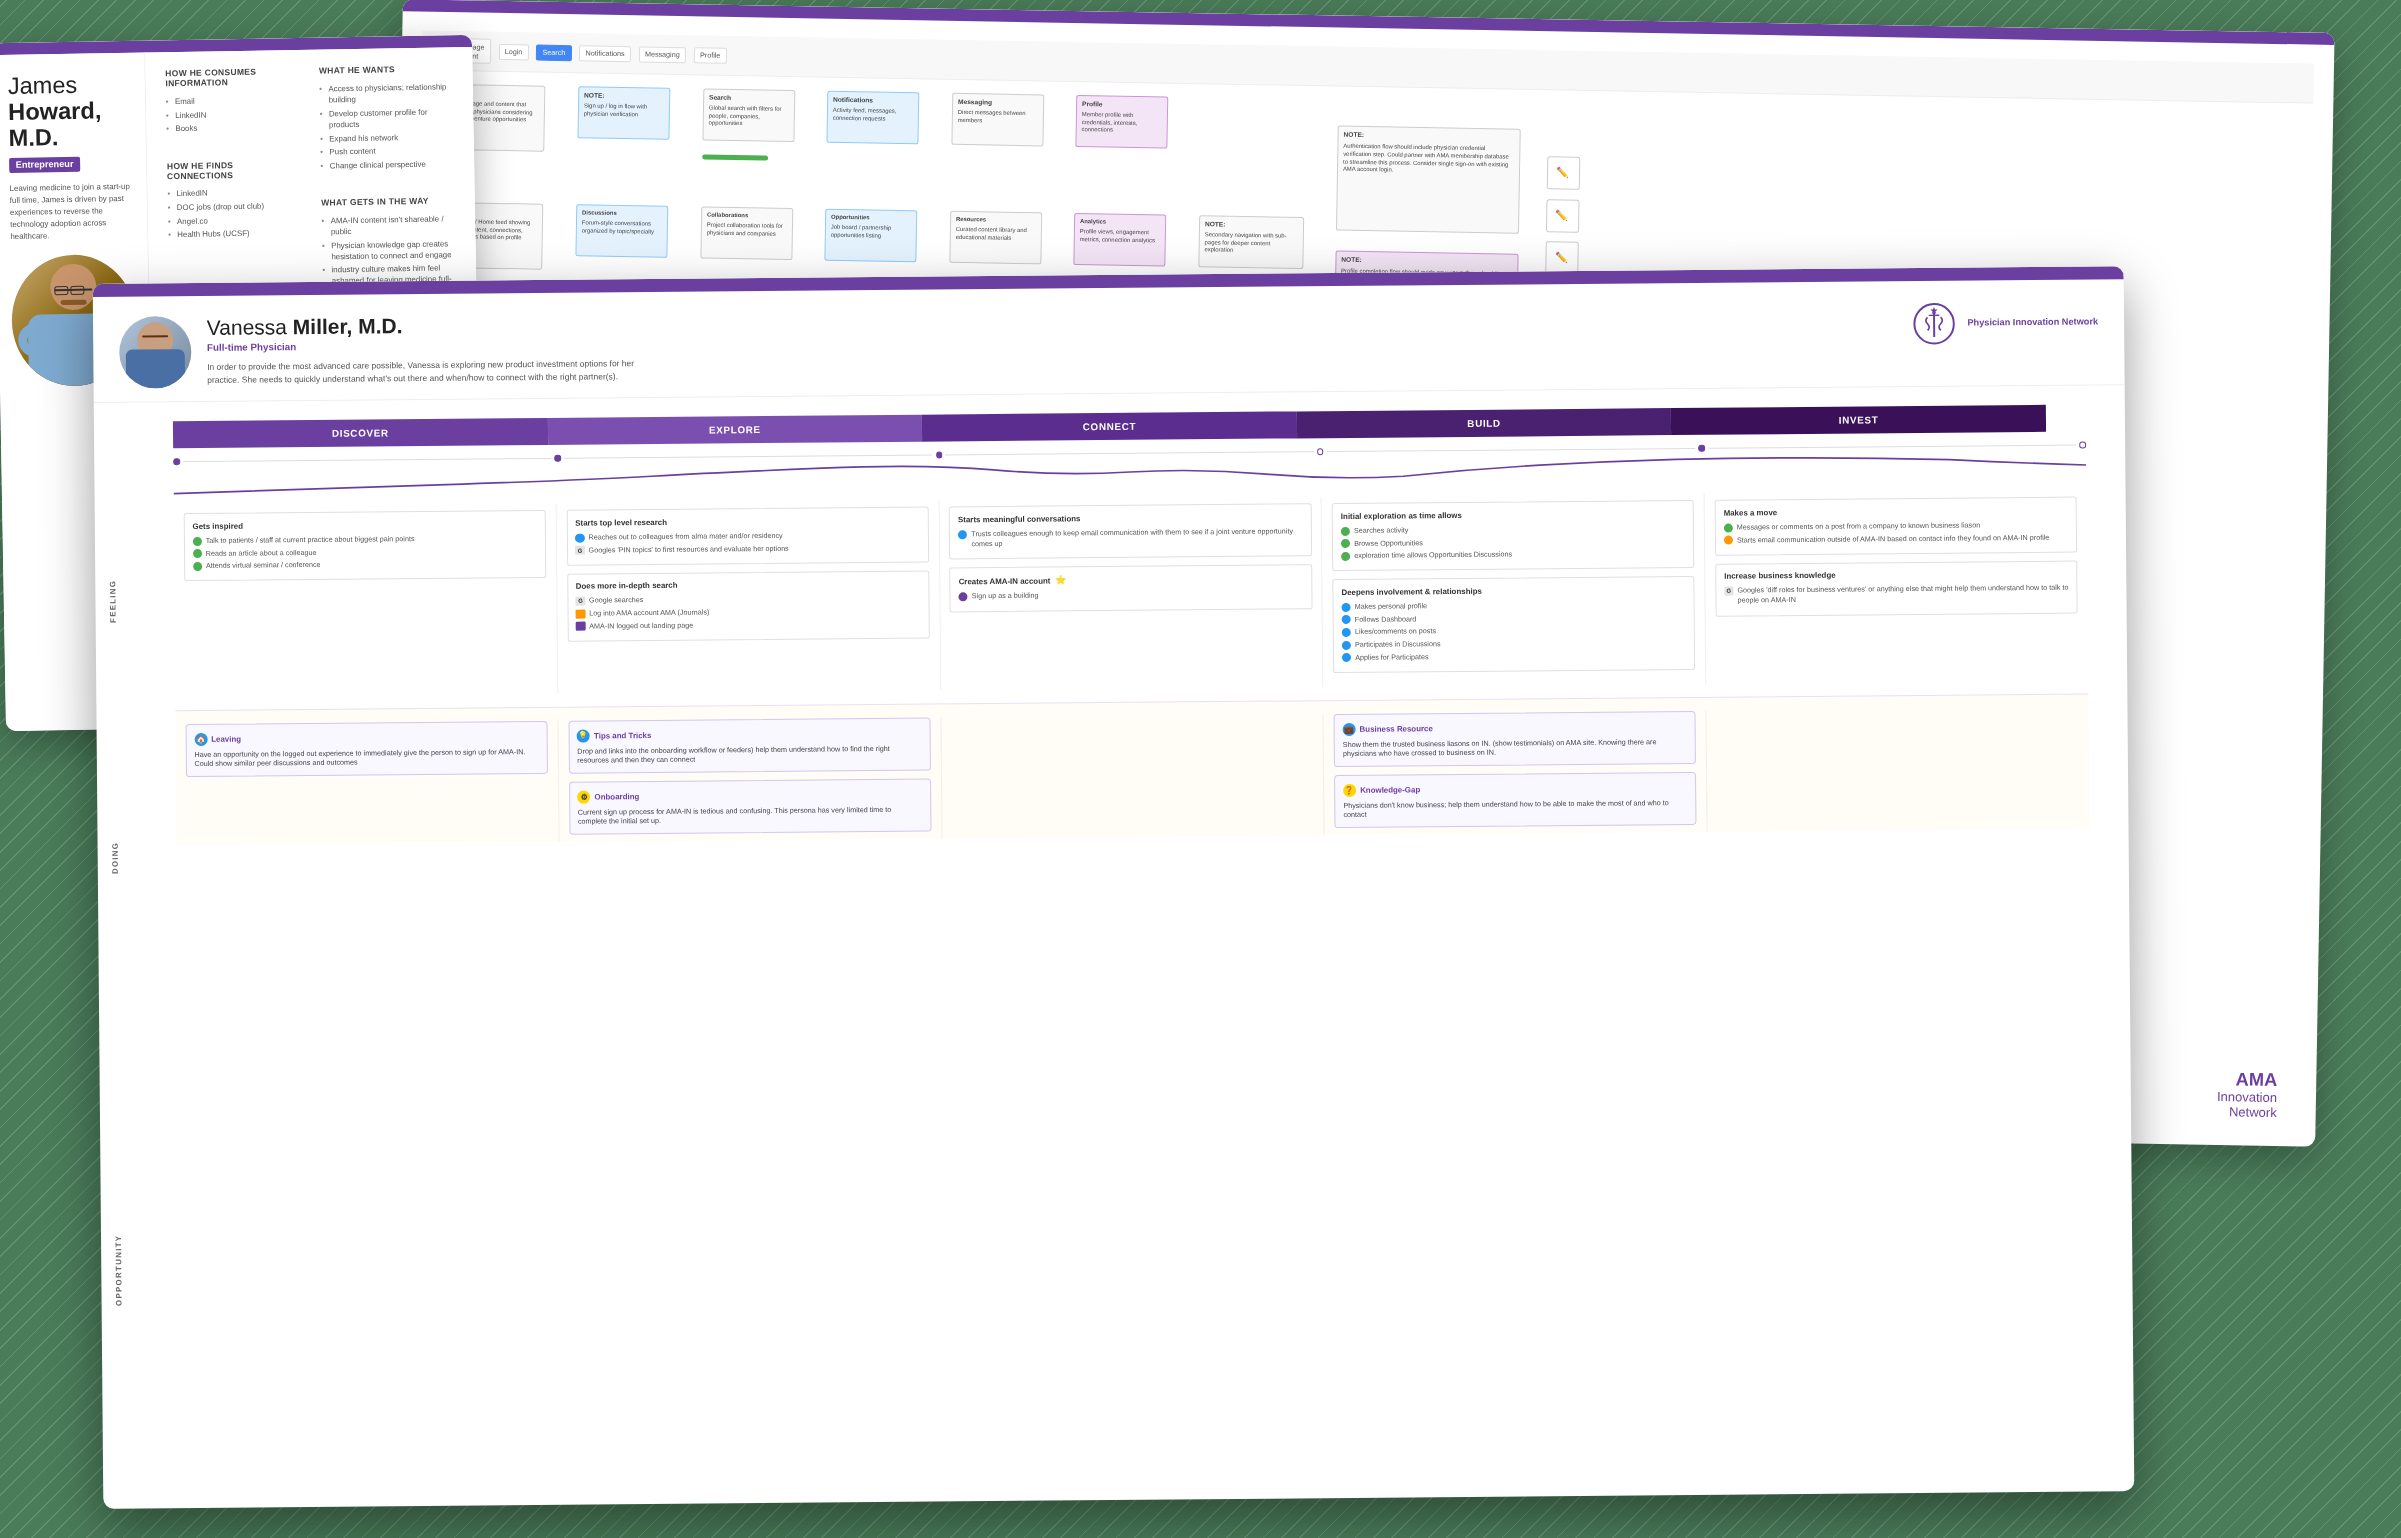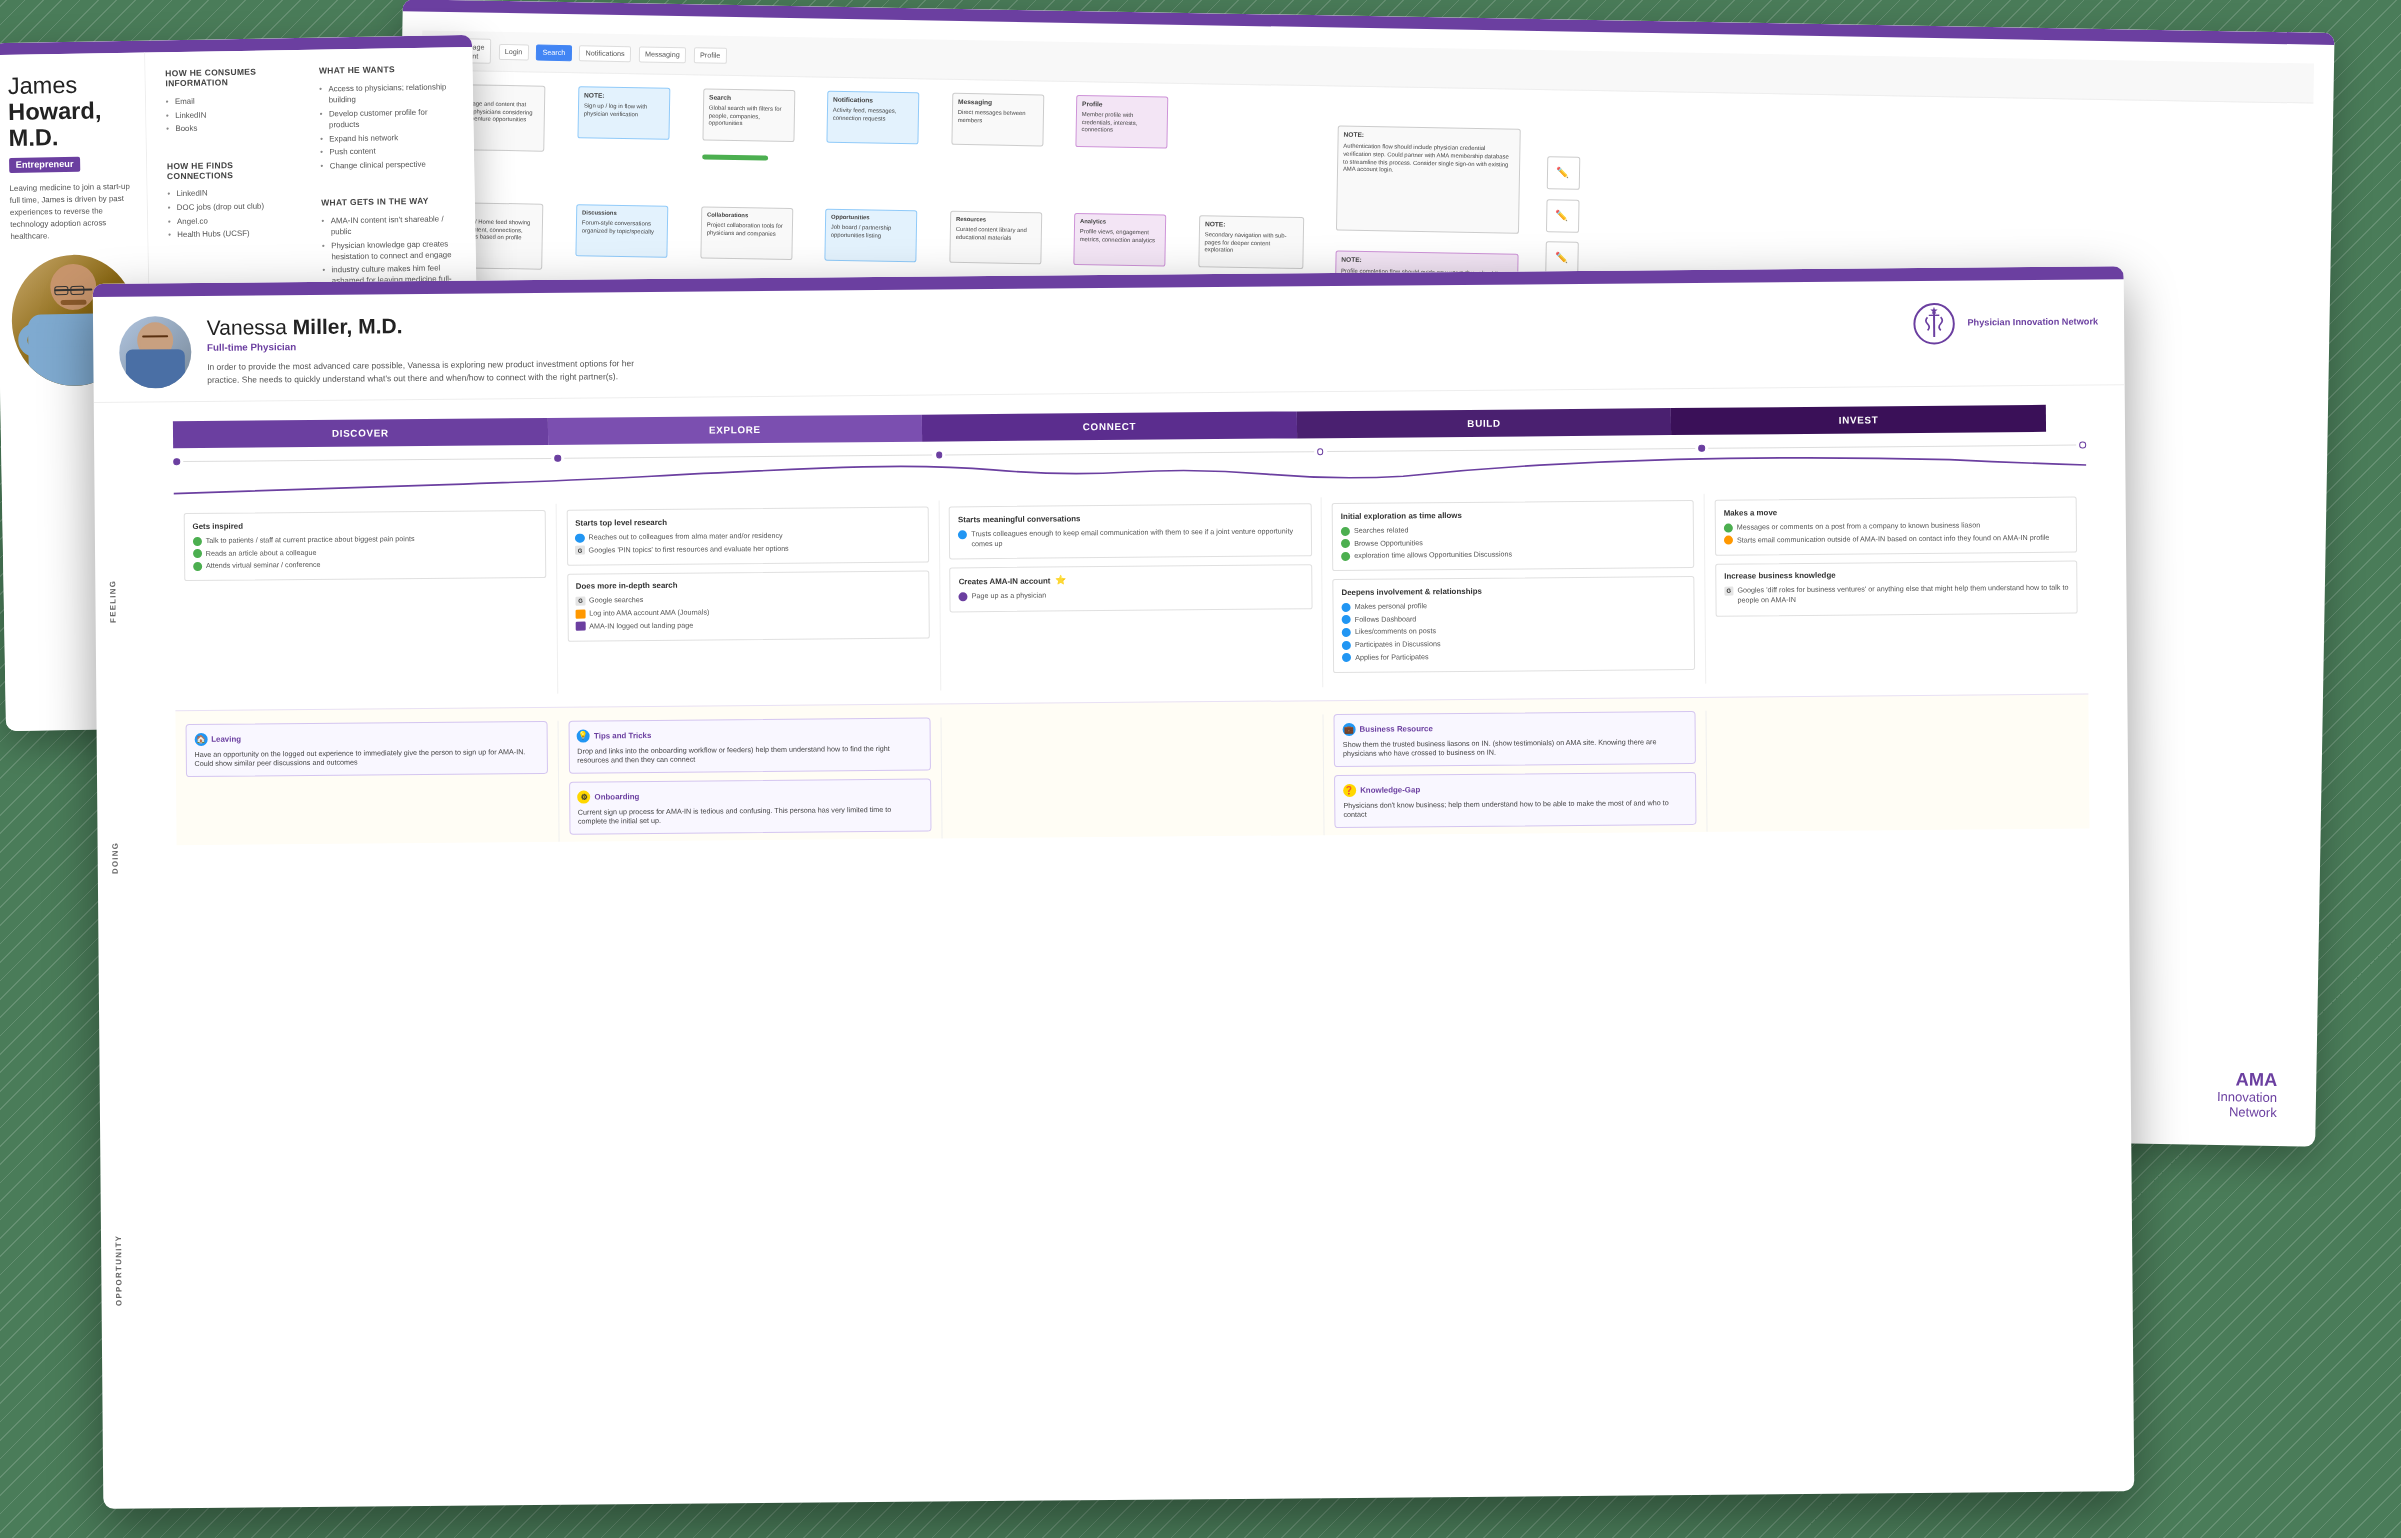--- a/index.html
+++ b/index.html
@@ -946,31 +946,31 @@
           </div>
         </div>
 
         <div class="journey-card">
           <div class="journey-card-title">
             <span>Creates</span> AMA-IN account
             <span style="color:#f0c040; font-size:9.2px; margin-left:2.6px;">⭐</span>
           </div>
           <div class="journey-card-item">
             <div class="icon-circle icon-purple"></div>
-            <span>Page up as a physician</span>
+            <span>Sign up as a building</span>
           </div>
         </div>
       </div>
 
       <div style="flex:1; padding:6.6px 9.8px; border-right:0.7px solid #f0f0f0;">
         <div class="journey-card">
           <div class="journey-card-title">Initial exploration as time allows</div>
           <div class="journey-card-item">
             <div class="icon-circle icon-green"></div>
-            <span>Searches related</span>
+            <span>Searches activity</span>
           </div>
           <div class="journey-card-item">
             <div class="icon-circle icon-green"></div>
             <span>Browse Opportunities</span>
           </div>
           <div class="journey-card-item">
             <div class="icon-circle icon-green"></div>
             <span>exploration time allows Opportunities Discussions</span>
           </div>
         </div>

